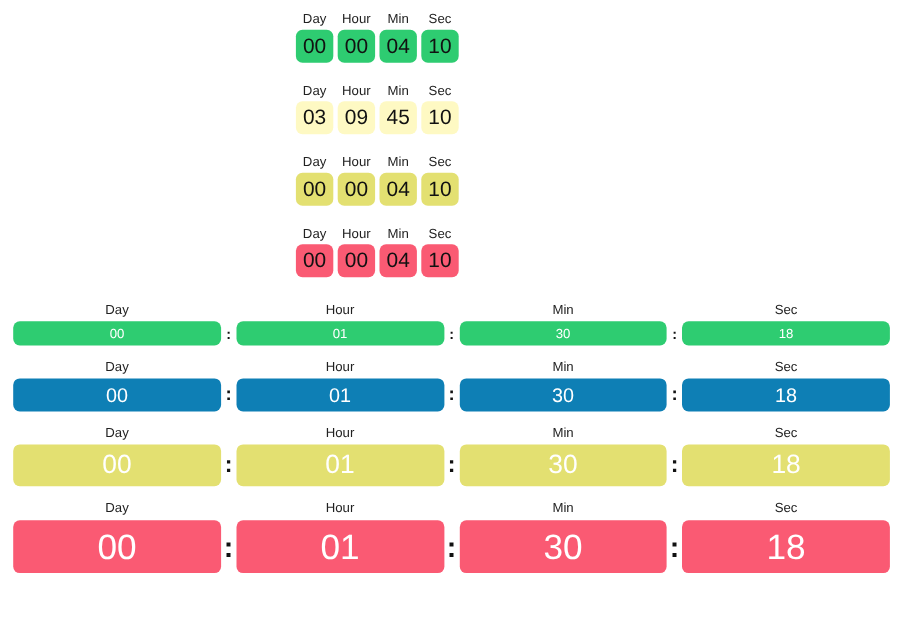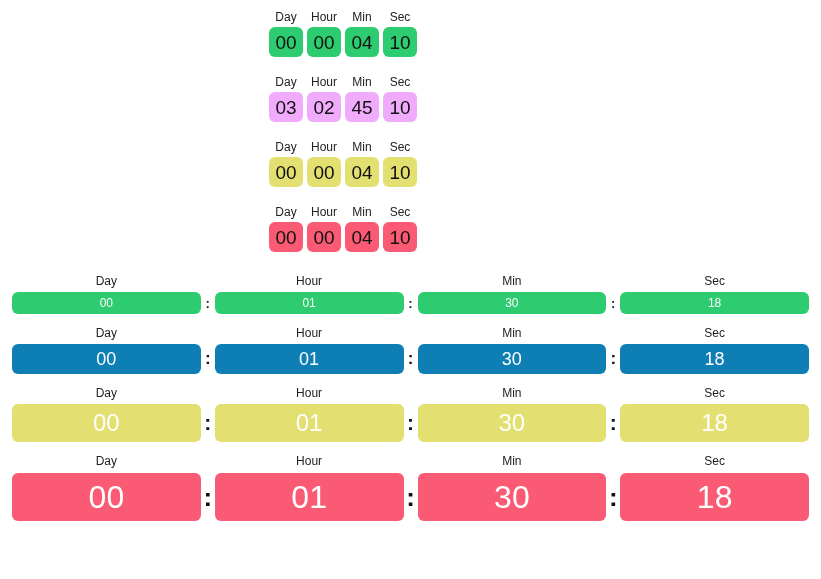--- a/index.html
+++ b/index.html
@@ -50,21 +50,21 @@
     align-items: center;
     justify-content: center;
     font-size: 19px;
     line-height: 19px;
     font-weight: 400;
     letter-spacing: 0px;
   }
   .compact-value.dark-text { color: #111111; }
 
   .cc-green  .compact-value { background: #2ecc71; }
-  .cc-blue   .compact-value { background: #f0abfc; }
+  .cc-blue   .compact-value { background: #fef9c3; }
   .cc-yellow .compact-value { background: #e3e071; }
   .cc-red    .compact-value { background: #fa5a73; }
 
   
   .bar-counter {
     display: flex;
     align-items: flex-end;
     justify-content: center;
     width: 821px;
     box-sizing: border-box;
@@ -149,21 +149,21 @@
       </div>
     </div>
 
     <div class="compact-counter cc-blue">
       <div class="compact-group">
         <span class="compact-label">Day</span>
         <span class="compact-value dark-text">03</span>
       </div>
       <div class="compact-group">
         <span class="compact-label">Hour</span>
-        <span class="compact-value dark-text">02</span>
+        <span class="compact-value dark-text">09</span>
       </div>
       <div class="compact-group">
         <span class="compact-label">Min</span>
         <span class="compact-value dark-text">45</span>
       </div>
       <div class="compact-group">
         <span class="compact-label">Sec</span>
         <span class="compact-value dark-text">10</span>
       </div>
     </div>

